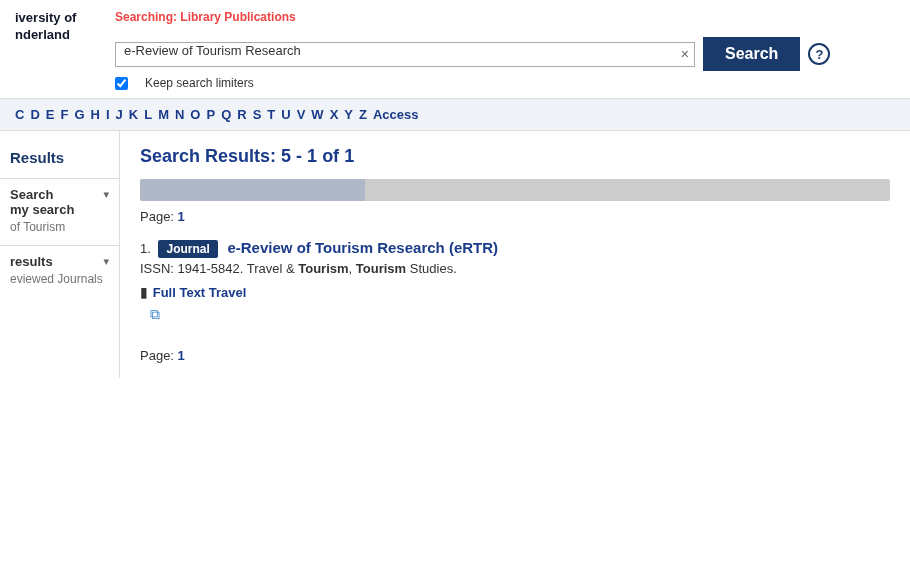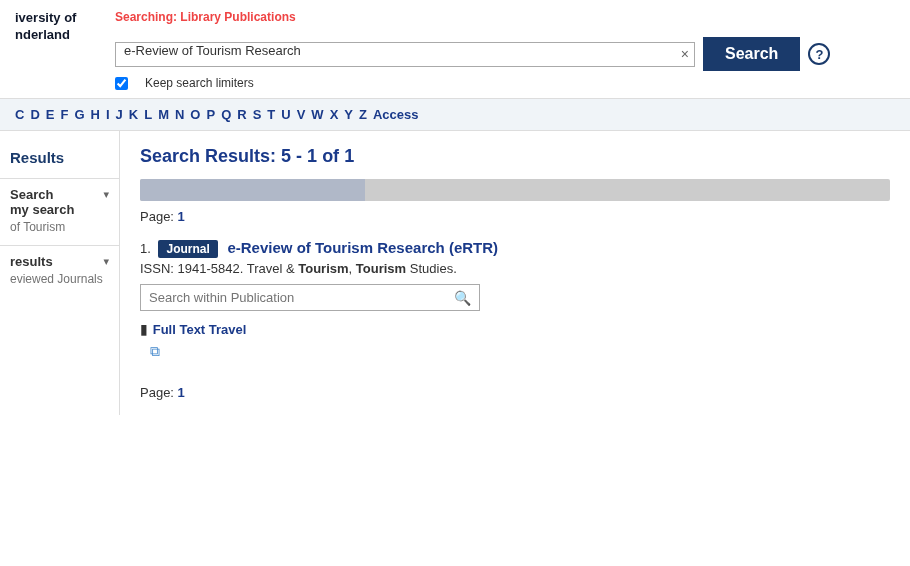--- a/index.html
+++ b/index.html
@@ -391,24 +391,20 @@
       <div>
         <span class="result-number">1.</span>
         <span class="journal-badge">Journal</span>
         <a href="#" class="result-title">e-Review of Tourism Research (eRTR)</a>
       </div>
 
       <div class="result-issn">
         <span>ISSN: 1941-5842. Travel &amp; </span><strong>Tourism</strong><span>, </span><strong>Tourism</strong><span> Studies.</span>
       </div>
 
-      <div class="search-within-wrapper">
-        <input class="search-within-input" type="text" placeholder="Search within Publication" style="">
-        <span class="search-within-icon">🔍</span>
-      </div>
 
       <div class="full-text-row">
         <span class="full-text-icon">▮</span>
         <a href="#" class="full-text-link">Full Text Travel</a>
       </div>
 
       <div class="publisher-row">
         <span class="publisher-icon">⧉</span>
       </div>
     </div>

